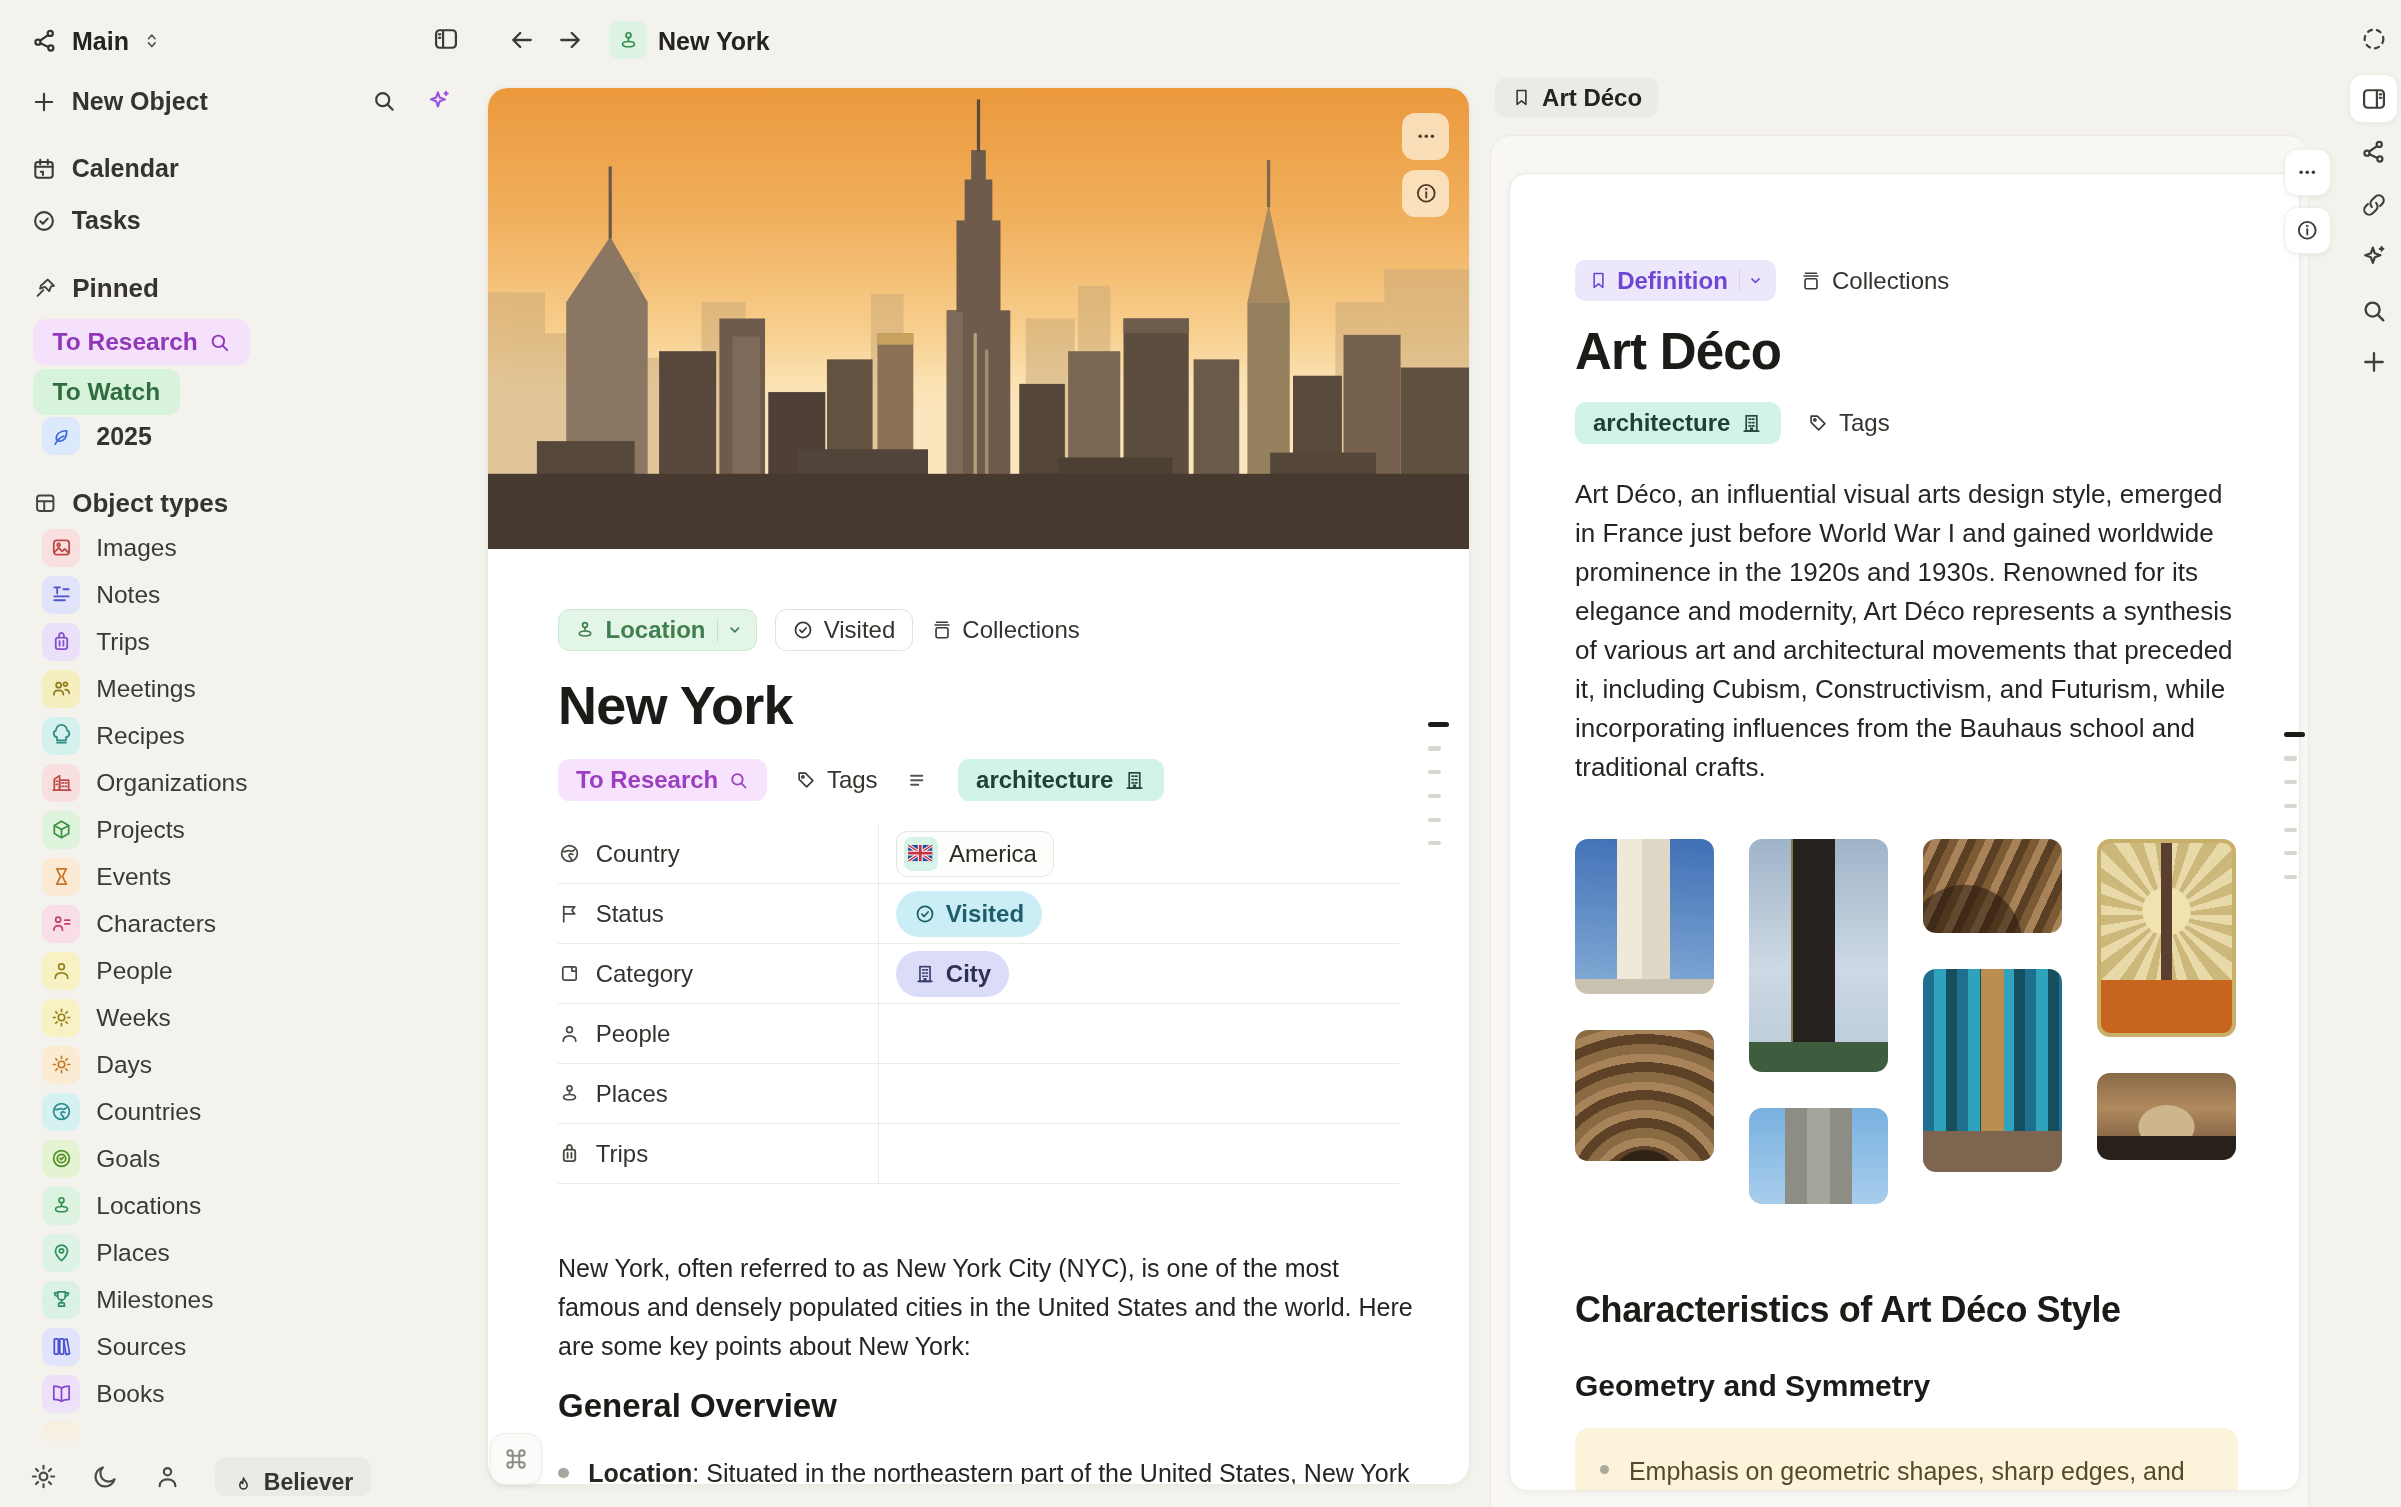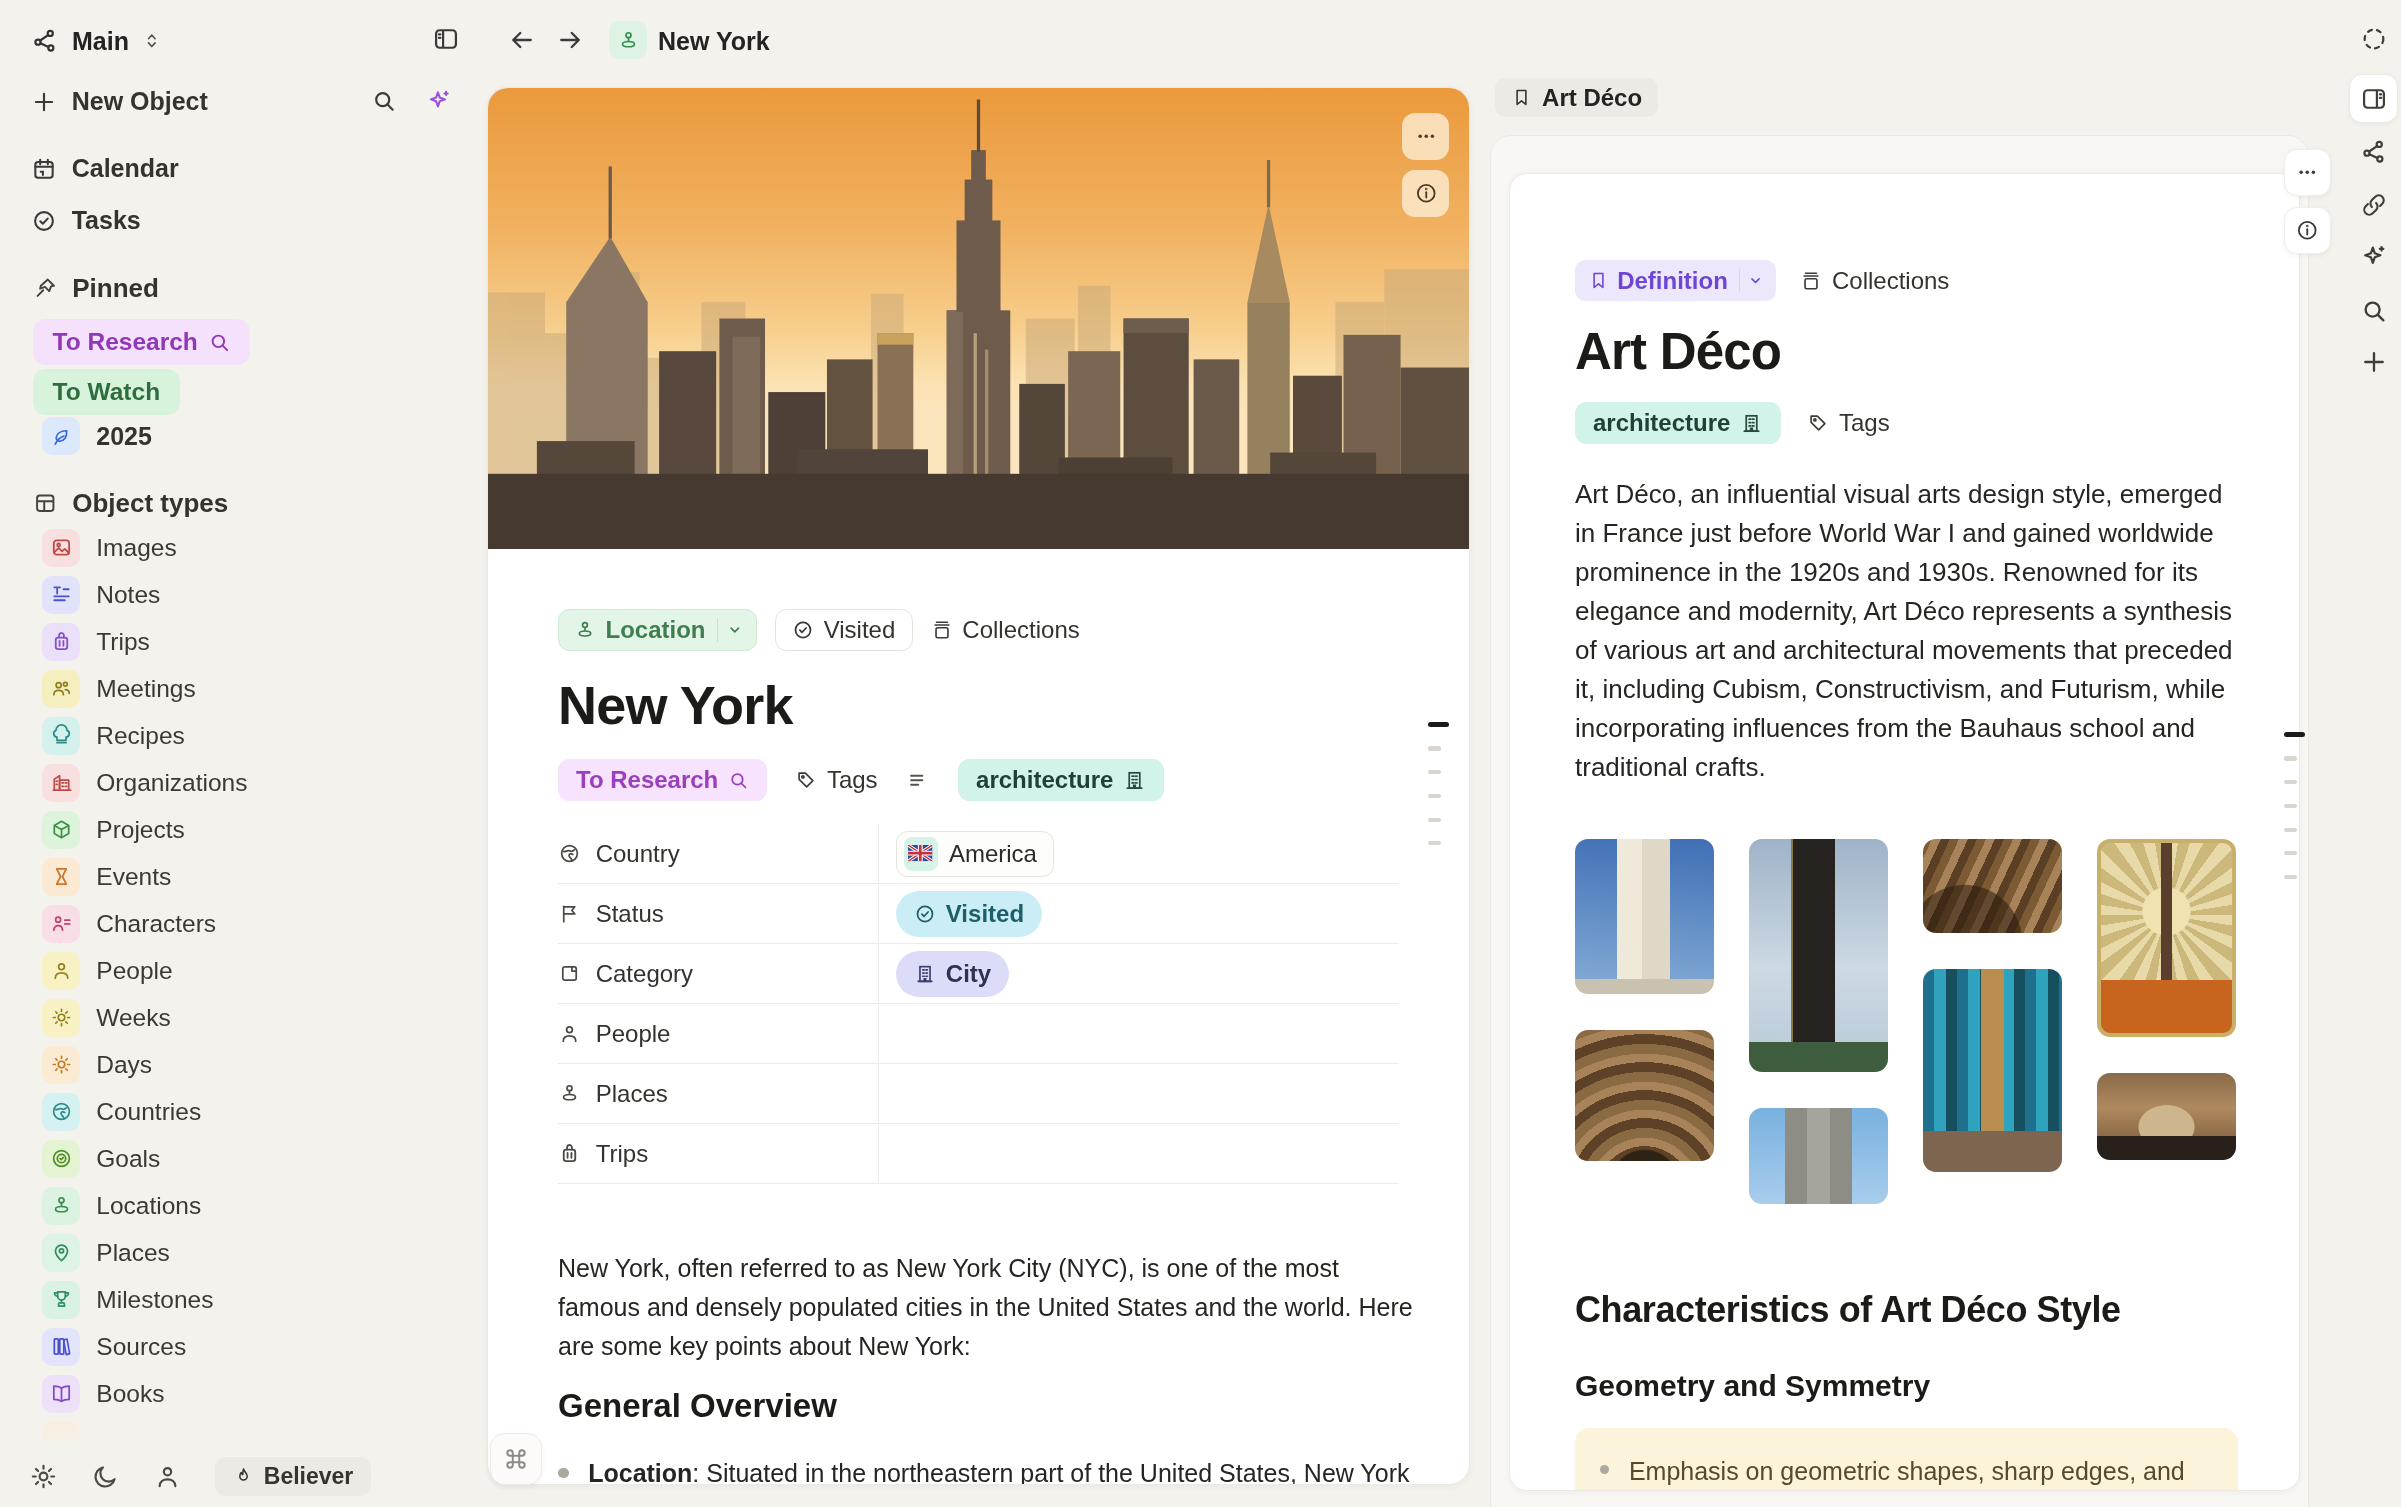--- a/index.html
+++ b/index.html
@@ -51,21 +51,21 @@
   .t-mint   { background:#DDF3E2; color:#35904F; }
   .t-lime   { background:#E4F4D2; color:#4F8F25; }
   .t-emer   { background:#DCF3E6; color:#2F8F5B; }
   .t-emer2  { background:#D9F2E4; color:#2F8F68; }
   .t-indigo2{ background:#E2E4FB; color:#4A50CC; }
   .t-violet { background:#EDE1FA; color:#8348CF; }
   .t-blue   { background:#DCE8FB; color:#3B66D6; }
   .side-fade { position:absolute; left:0; bottom:51px; width:487px; height:52px; background:linear-gradient(180deg, rgba(244,242,237,0), #F4F2ED 80%); pointer-events:none; }
   .bottombar { position:absolute; left:0; bottom:0; width:487px; height:51px; background:#F4F2ED; display:flex; align-items:center; gap:33px; padding:0 29px 11.4px 29px; }
   .bottombar .ic { width:29px; height:29px; color:#4A4944; cursor:pointer; }
-  .believer { display:flex; align-items:center; gap:9.8px; height:39px; padding:0 18px; border-radius:11.4px; background:#ECEAE5; cursor:pointer; }
+  .believer { display:flex; align-items:flex-end; gap:9.8px; height:39px; padding:0 18px; border-radius:11.4px; background:#ECEAE5; cursor:pointer; }
   .believer .ic { width:21px; height:21px; color:#35342F; }
   .believer .label { font-size:23px; font-weight:600; color:#35342F; }
 
   
   .topbar-btn { position:absolute; width:38px; height:38px; display:flex; align-items:center; justify-content:center; border-radius:8.2px; color:#3B3A36; cursor:pointer; }
   .topbar-btn .ic { width:28px; height:28px; }
   .crumb-chip { position:absolute; left:609px; top:21px; width:38px; height:38px; border-radius:9.8px; background:#DFF3E4; color:#35904F; display:flex; align-items:center; justify-content:center; }
   .crumb-chip .ic { width:23px; height:23px; }
   .crumb-title { position:absolute; left:658px; top:27px; font-size:25px; font-weight:600; color:#24231F; cursor:pointer; }
 

